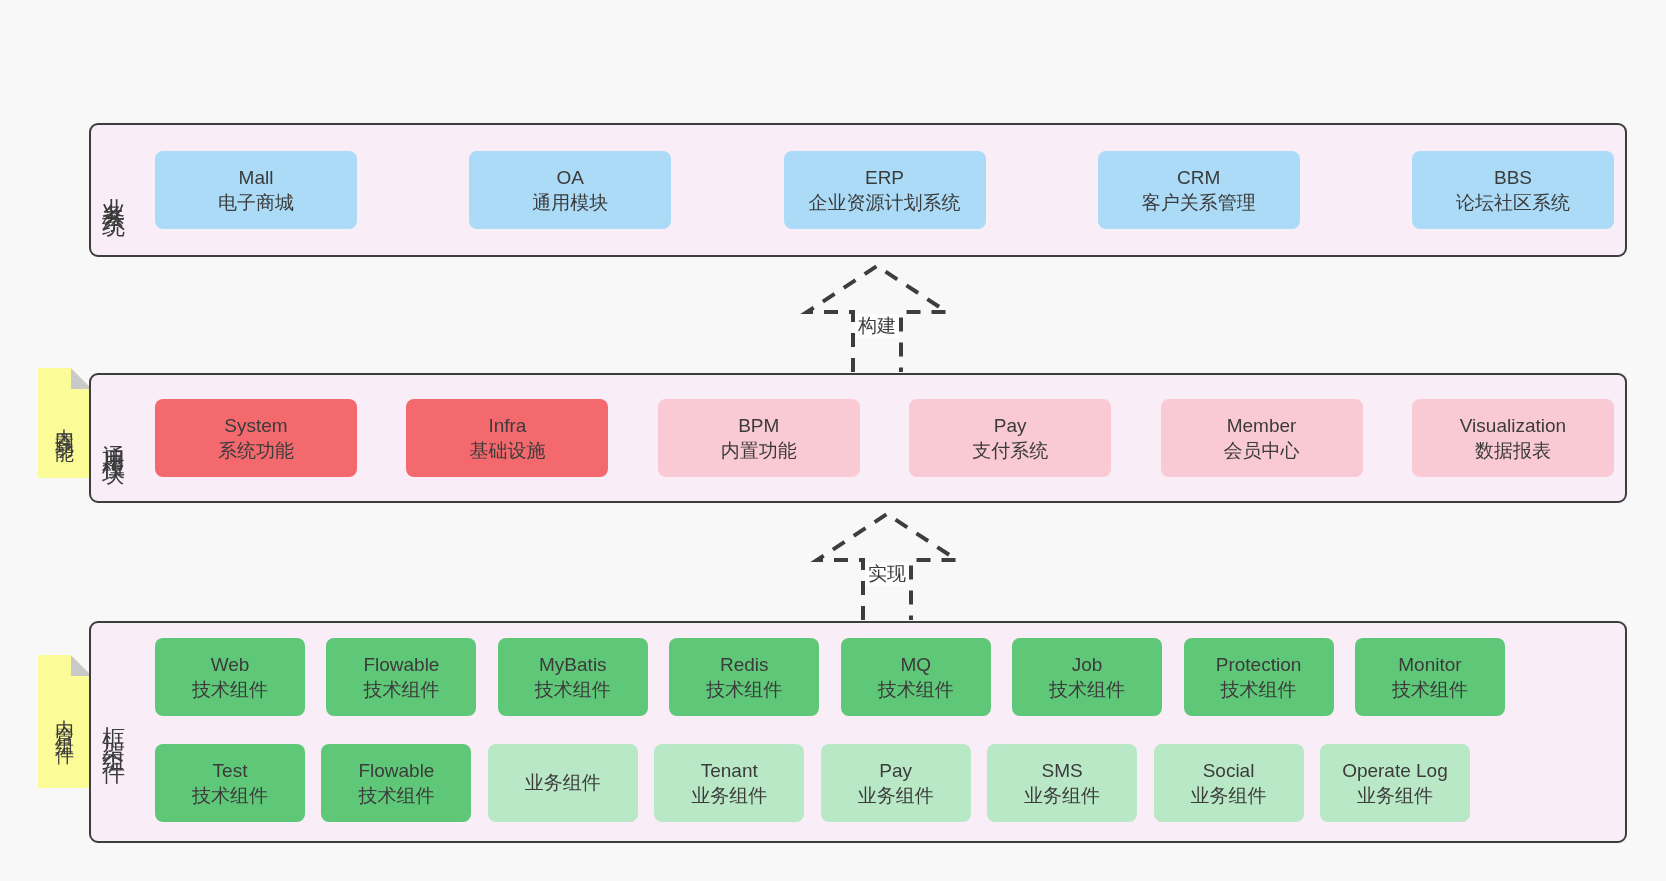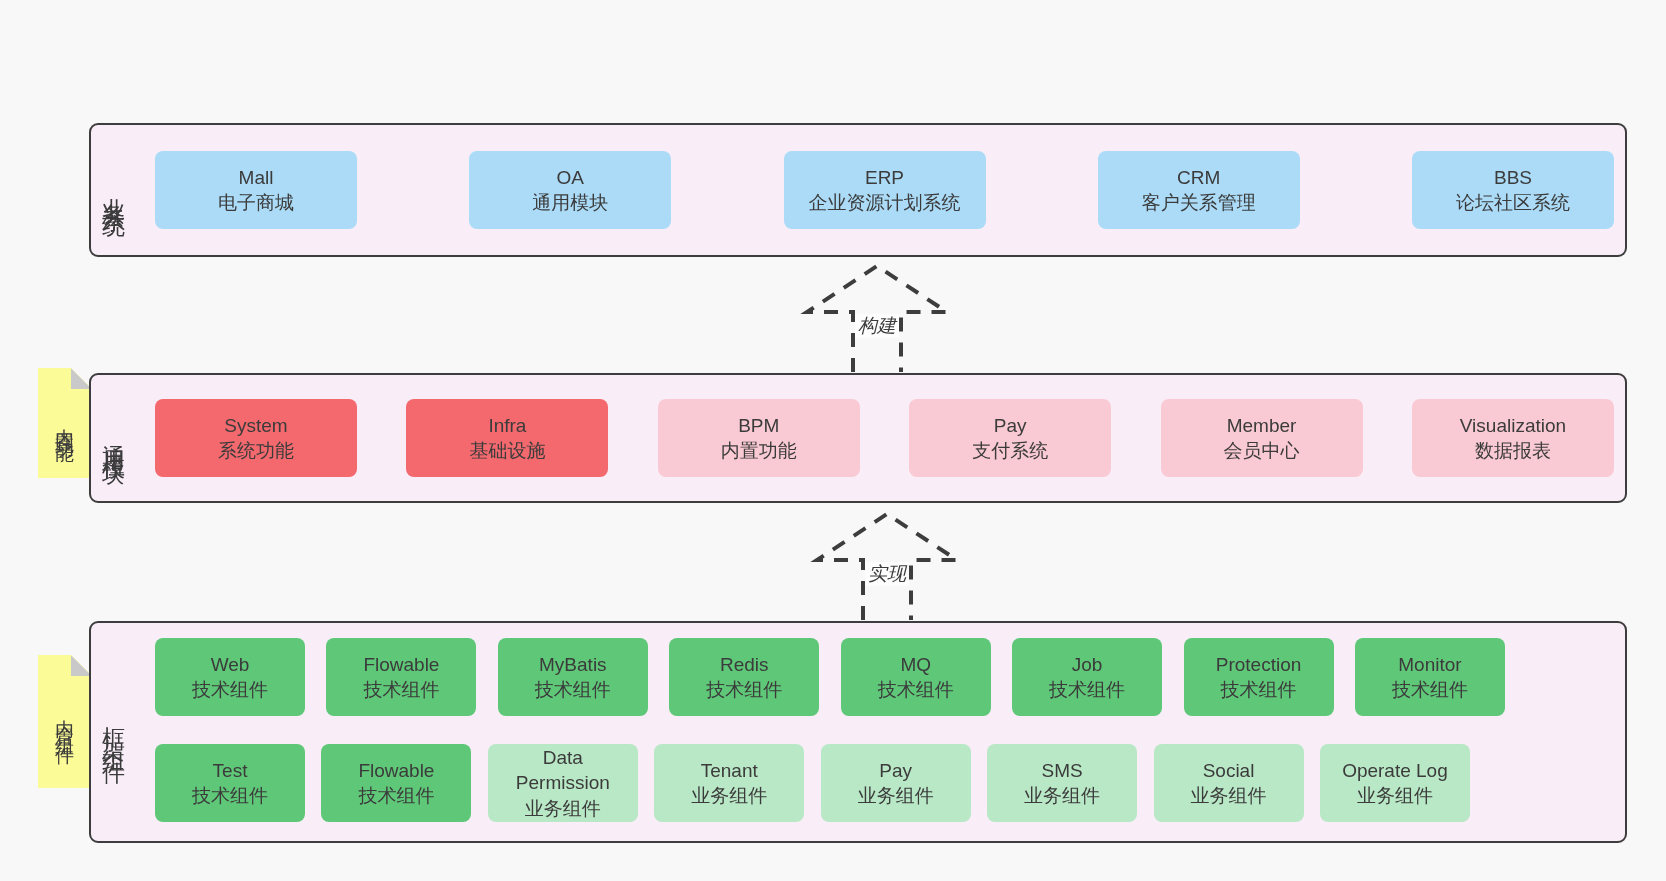--- a/index.html
+++ b/index.html
@@ -60,21 +60,21 @@
     border-radius:8px;display:flex;flex-direction:column;align-items:center;
     justify-content:center;text-align:center;font-size:19px;line-height:1.32;
     color:var(--text);padding:2px 6px;height:78px;
   }
   .w6{width:202px;}
   .w8{width:150px;}
   .blue{background:var(--blue);} .red{background:var(--red);} .pink{background:var(--pink);}
   .green{background:var(--green);} .lightgreen{background:var(--lightgreen);}
 
   
-  .arrow{position:absolute;width:160px;height:88px;font-style:italic;}
+  .arrow{position:absolute;width:160px;height:88px;}
   #arrow-build{left:797px;top:258px;}
   #arrow-implement{left:807px;top:506px;}
   .arrow svg{position:absolute;left:0;top:0;}
   .arrow .arrow-label{
     position:absolute;left:50%;top:56px;transform:translateX(-50%);
     background:var(--label-bg);padding:0 3px;font-size:19px;line-height:1.25;
     color:var(--text);white-space:nowrap;
   }
 </style>
 </head>
@@ -200,21 +200,20 @@
     <div class="row r2">
       <div class="box green w8">
         <div>Test</div>
         <div>技术组件</div>
       </div>
       <div class="box green w8">
         <div>Flowable</div>
         <div>技术组件</div>
       </div>
       <div class="box lightgreen w8">
-        <div>Data Permission</div>
         <div>业务组件</div>
       </div>
       <div class="box lightgreen w8">
         <div>Tenant</div>
         <div>业务组件</div>
       </div>
       <div class="box lightgreen w8">
         <div>Pay</div>
         <div>业务组件</div>
       </div>

